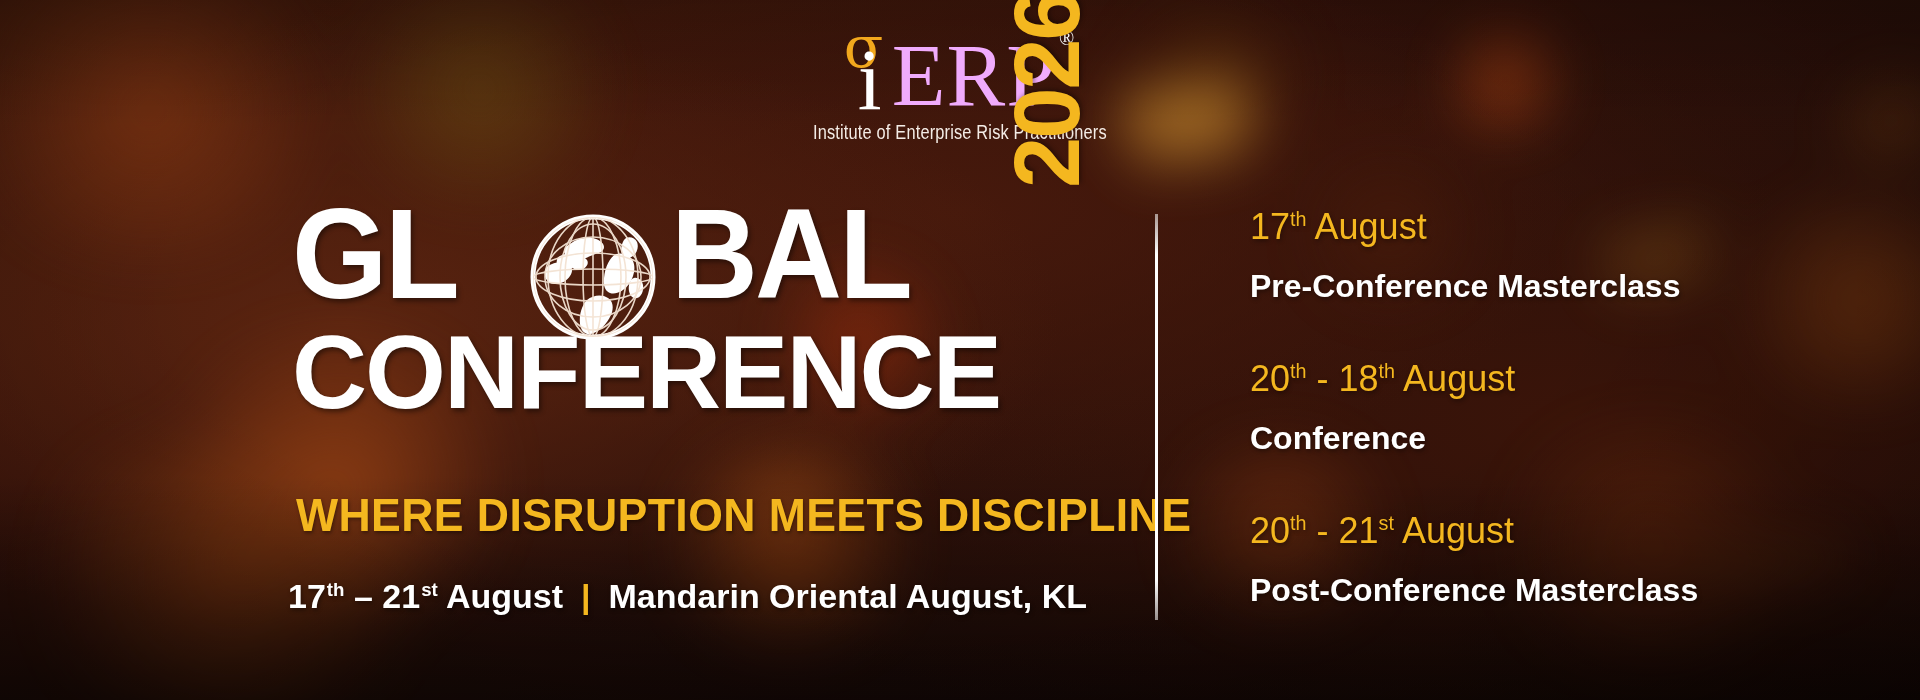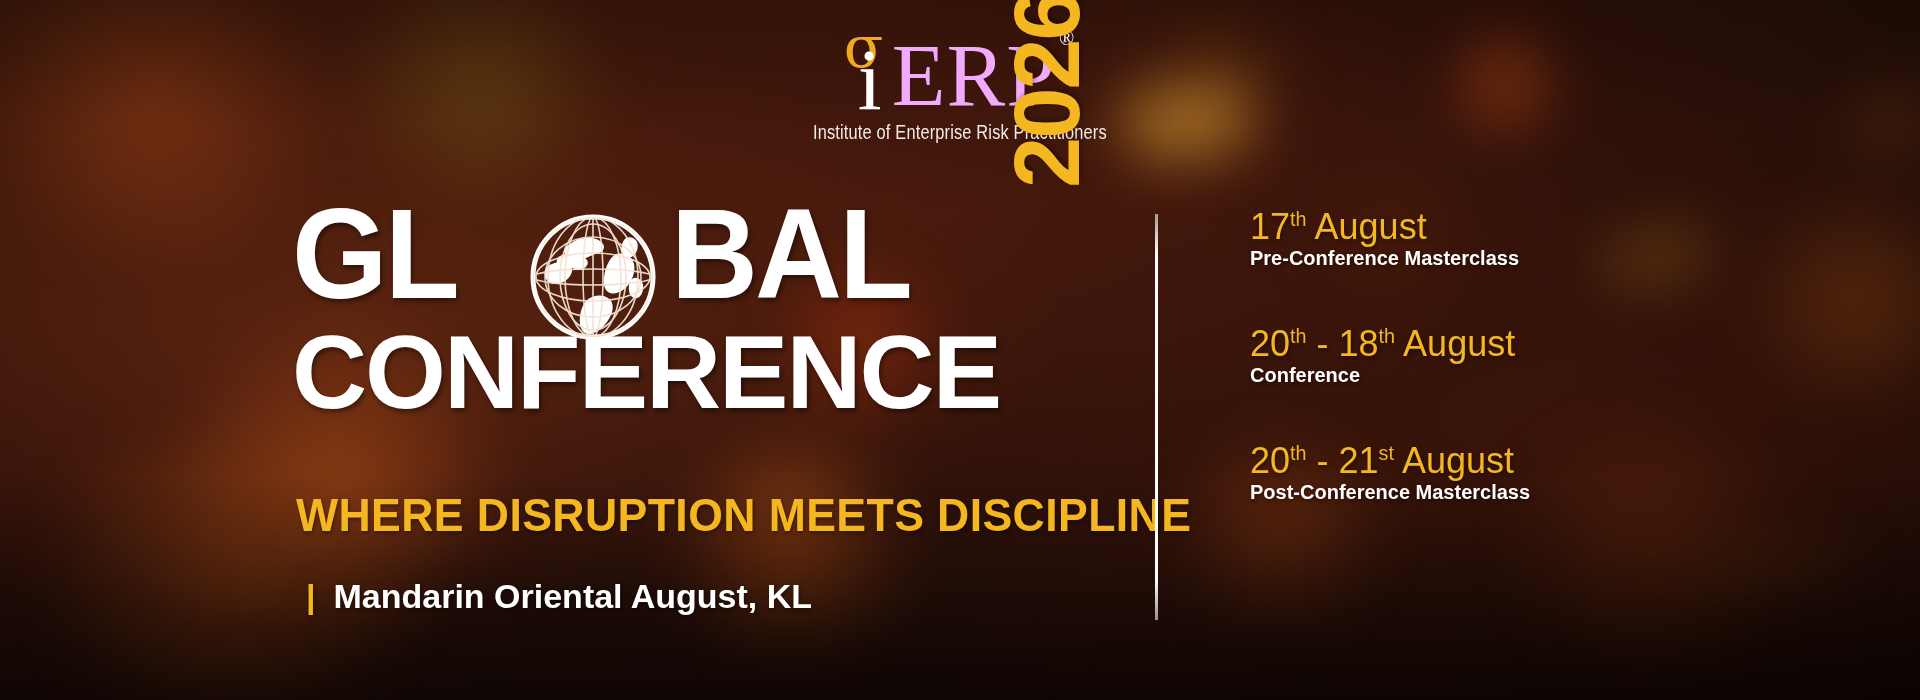--- a/index.html
+++ b/index.html
@@ -185,23 +185,23 @@
   .sched-item { margin-bottom:56px; }
   .sched-item:last-child { margin-bottom:0; }
   .sched-date {
     font-family:"Liberation Sans", sans-serif;
     font-weight:400; font-size:36px; line-height:1.08;
     color:#f4b71f; white-space:nowrap;
     text-shadow:1px 2px 4px rgba(0,0,0,.4);
   }
   .sched-date sup { font-size:.55em; vertical-align:super; }
   .sched-label {
-    margin-top:0;
-    font-family:"Liberation Sans", sans-serif;
-    font-weight:600; font-size:20px; line-height:1.1;
+    margin-top:22px;
+    font-family:"Liberation Sans", sans-serif;
+    font-weight:600; font-size:32px; line-height:1.1;
     color:#ffffff; white-space:nowrap;
     text-shadow:1px 2px 4px rgba(0,0,0,.4);
   }
 </style>
 </head>
 <body>
 
 <div class="banner">
 
   <div class="bg-base"></div>
@@ -287,20 +287,24 @@
       </div>
 
       <div class="kicker2">CONFERENCE</div>
     </div>
 
     <div class="year-2026">2026</div>
 
     <div class="tagline">WHERE DISRUPTION MEETS DISCIPLINE</div>
 
     <div class="datevenue">
+      <span><span>17</span><sup>th</sup>
+        <span>–</span>
+        <span>21</span><sup>st</sup>
+        <span>August</span></span>
       <span class="dv-sep">|</span>
       <span>Mandarin Oriental August, KL</span>
     </div>
 
     <div class="divider"></div>
 
     <div class="schedule">
 
       <div class="sched-item">
         <div class="sched-date"><span>17</span><sup>th</sup>

